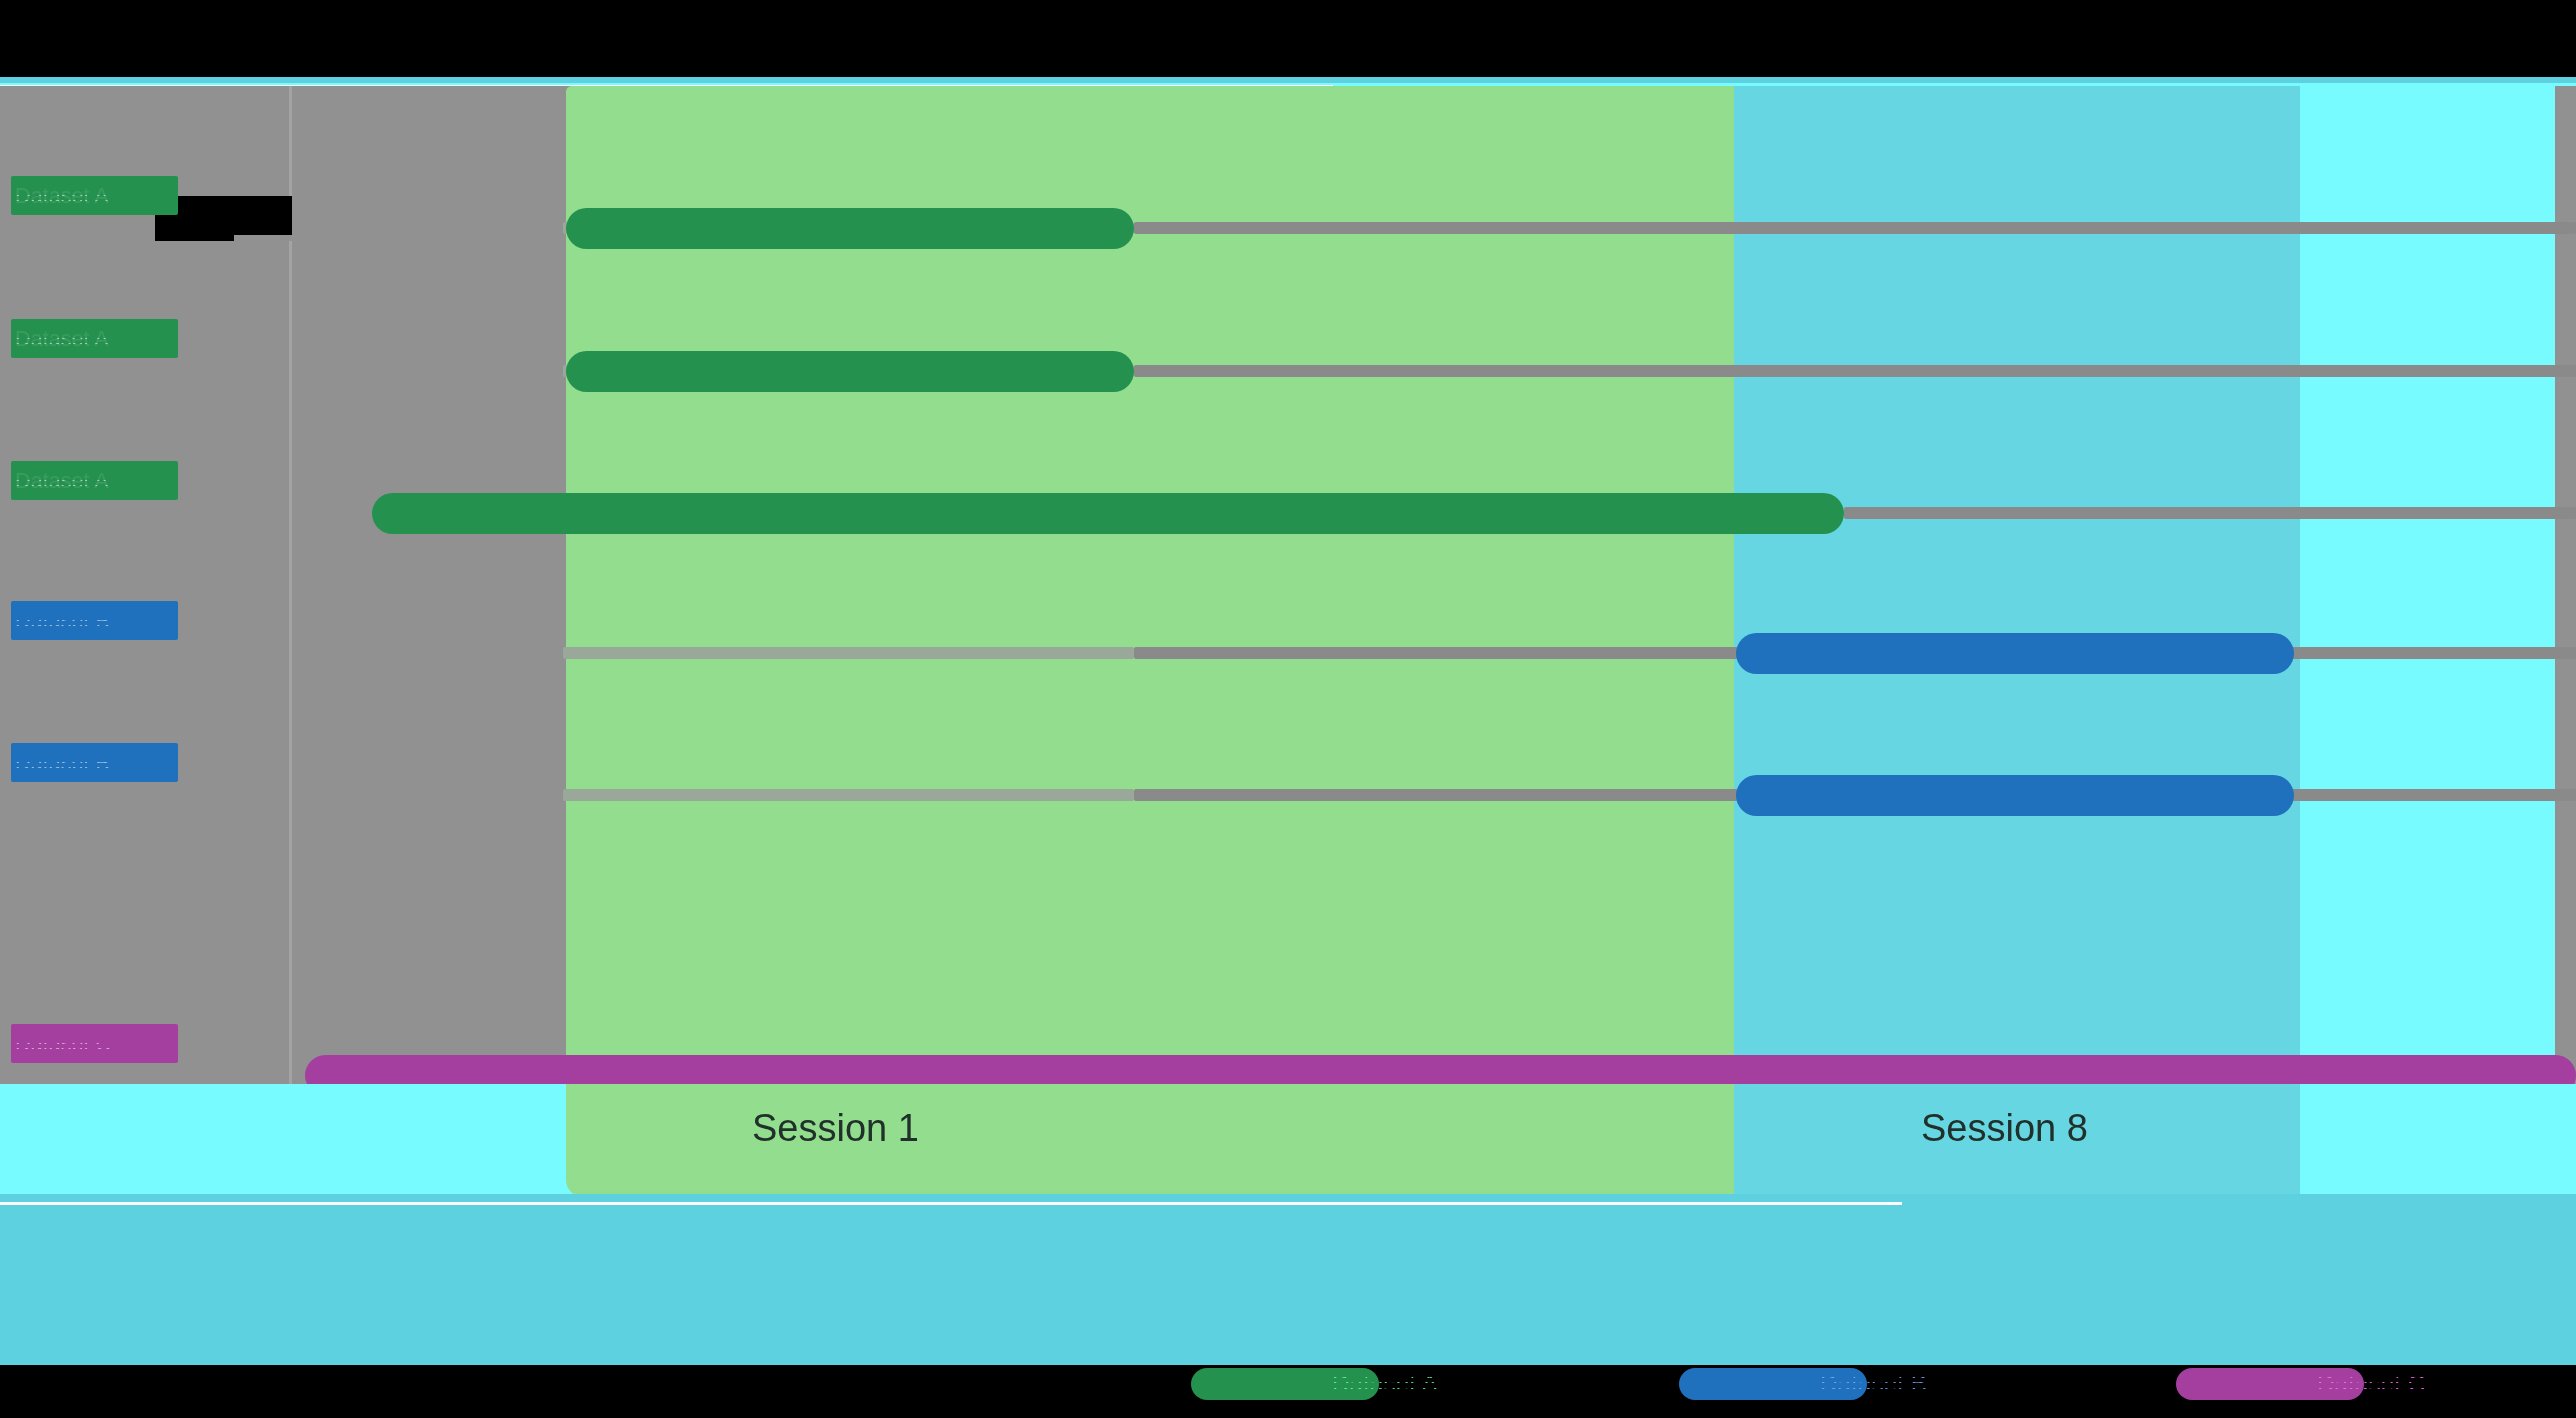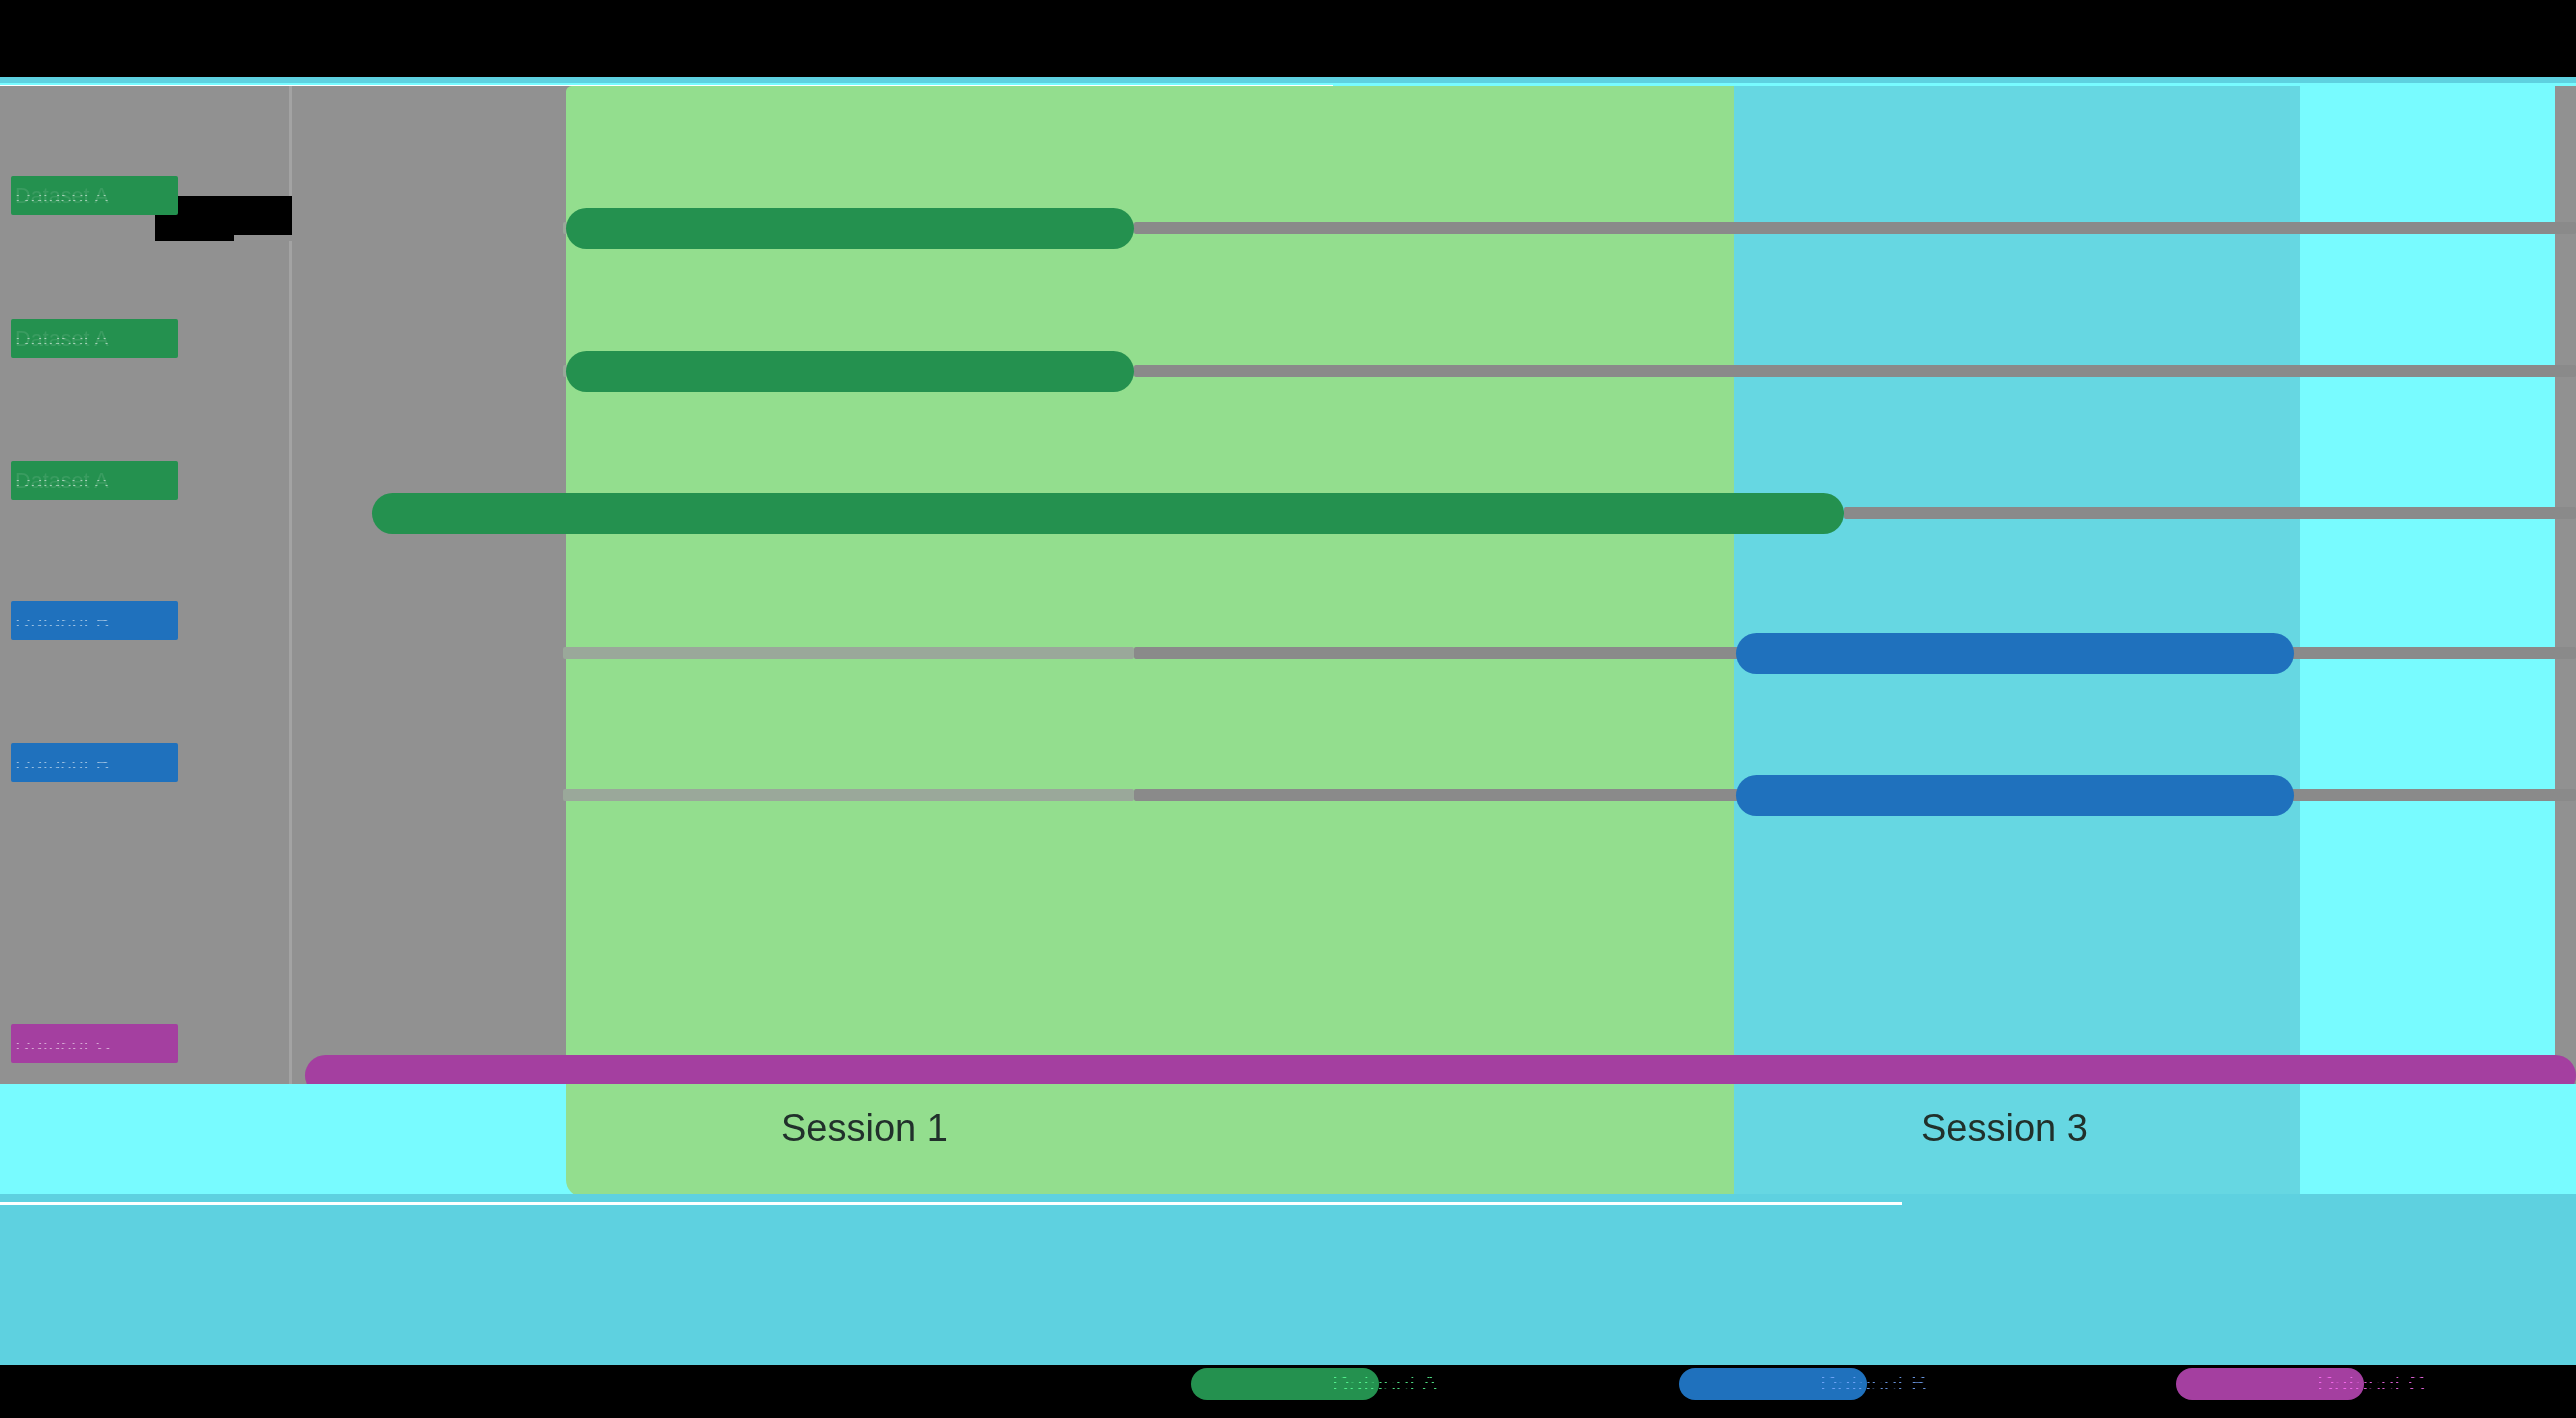--- a/index.html
+++ b/index.html
@@ -149,22 +149,22 @@
     </div>
 
   </div>
 
   <div class="cyan-bright" style="left:0;top:1084px;width:2576px;height:113px;"></div>
 
   <div class="band" style="left:566px;top:1084px;width:1168px;height:113px;background:#93de8e;border-radius:0 0 0 17px;"></div>
   <div class="band" style="left:1734px;top:1084px;width:566px;height:113px;background:#66d7e2;"></div>
   <div class="band" style="left:2300px;top:1084px;width:255px;height:113px;background:#78fbff;border-radius:0 0 17px 0;"></div>
 
-  <div class="session-caption" style="left:781px;top:1107px;text-align:center;">Session 1</div>
-  <div class="session-caption" style="left:1921px;top:1107px;">Session 3</div>
+  <div class="session-caption" style="left:752px;top:1107px;text-align:center;">Session 1</div>
+  <div class="session-caption" style="left:1921px;top:1107px;">Session 8</div>
 
   <div class="cyan-strip" style="left:0;top:1194px;width:2576px;height:11.3px;"></div>
   <div class="white-hair" style="left:0;top:1202px;width:1902px;height:2.8px;"></div>
   <div class="cyan-strip" style="left:0;top:1205px;width:2576px;height:160px;"></div>
 
   <div id="legend">
 
     <div class="legend-item" style="left:1191px;width:300px;">
       <span class="legend-swatch green"></span>
       <span class="legend-txt green">Dataset A</span>

